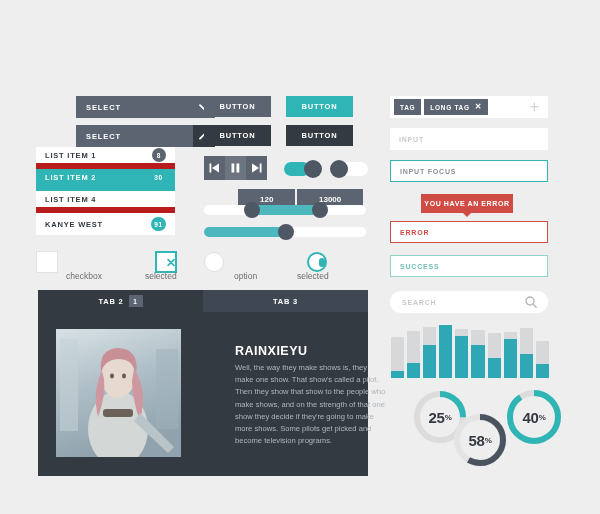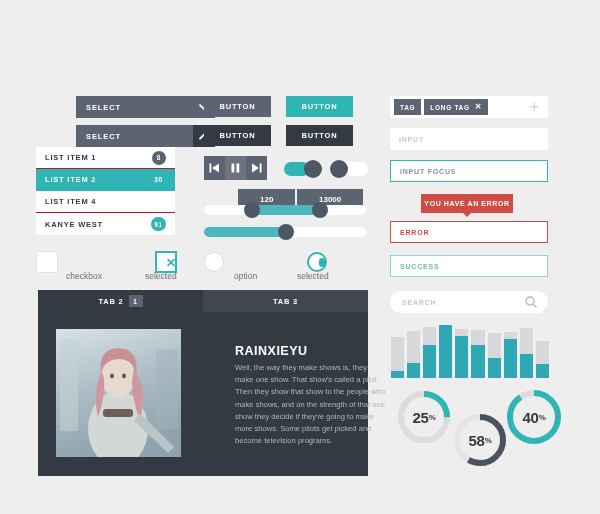--- a/index.html
+++ b/index.html
@@ -38,21 +38,21 @@
     position: absolute; right: 0; top: 0; width: 22px; height: 22px;
     display: flex; align-items: center; justify-content: center;
   }
   .sel-b .chev { background: #343a42; }
   .chev svg { display: block; }
 
   .list { position: absolute; left: 36px; top: 147px; width: 139px; background: #fff; }
   .list-item {
     height: 22px; display: flex; align-items: center; justify-content: space-between;
     padding: 0 9px; font-size: 7.5px; font-weight: bold; letter-spacing: .8px;
-    color: #343a42; border-bottom: 1px solid #b91c1c;
+    color: #343a42; border-bottom: 6px solid #b91c1c;
   }
   .list-item.active { background: #2fb5b5; color: #fff; border-bottom-color: #2fb5b5; }
   .badge {
     min-width: 14px; height: 14px; border-radius: 7px;
     display: flex; align-items: center; justify-content: center;
     font-size: 6.5px; font-weight: bold; padding: 0 3px;
   }
   .badge.dark { background: #5b6470; color: #fff; }
   .badge.teal { background: #2fb5b5; color: #fff; }
   .badge.plain { background: transparent; color: #fff; }
@@ -412,21 +412,21 @@
       <div class="barcell">
         <div class="bar-bg" style="height: 49.82px;"></div>
         <div class="bar-fg" style="height: 24.38px;"></div>
       </div>
       <div class="barcell">
         <div class="bar-bg" style="height: 37.1px;"></div>
         <div class="bar-fg" style="height: 13.78px;"></div>
       </div>
     </div>
 
-  <div class="donut" style="left:396px; top:389px; width:56px; height:56px;">
+  <div class="donut" style="left:412px; top:389px; width:56px; height:56px;">
     <svg width="56" height="56" viewBox="0 0 56 56">
       <circle cx="28" cy="28" r="23" stroke="#dcdcdc" stroke-width="6" fill="none"></circle>
       <circle cx="28" cy="28" r="23" stroke="#2fb5b5" stroke-width="6" fill="none" stroke-dasharray="36.1 108.4" stroke-dashoffset="0" transform="rotate(-90 28 28)"></circle>
     </svg>
     <div class="val">
       <span>25</span>
         <sup>%</sup>
     </div>
   </div>
 

